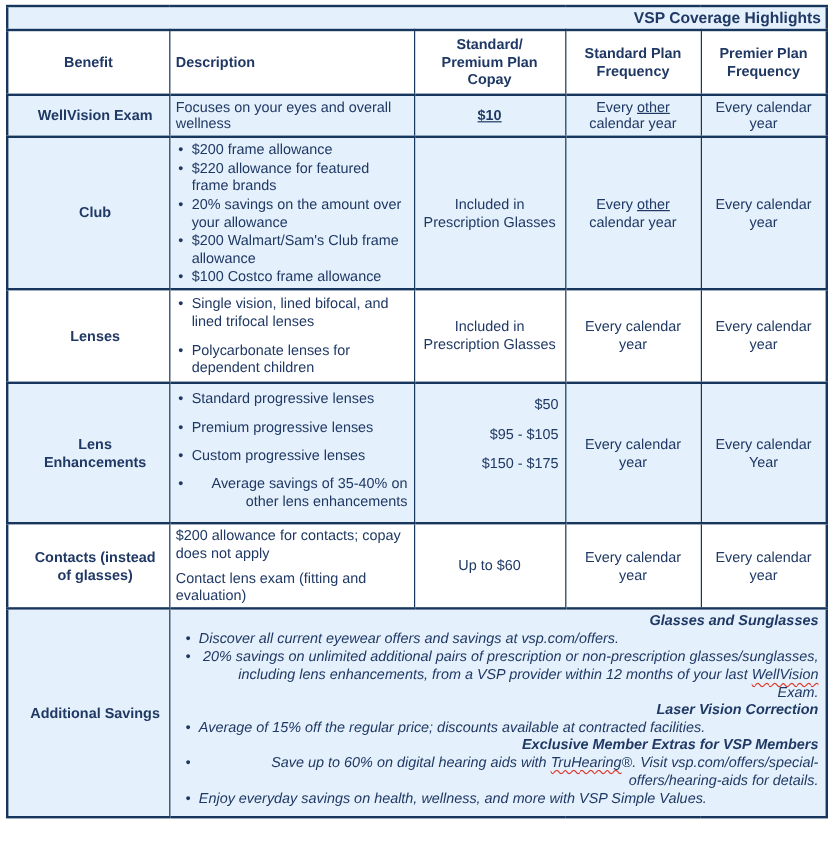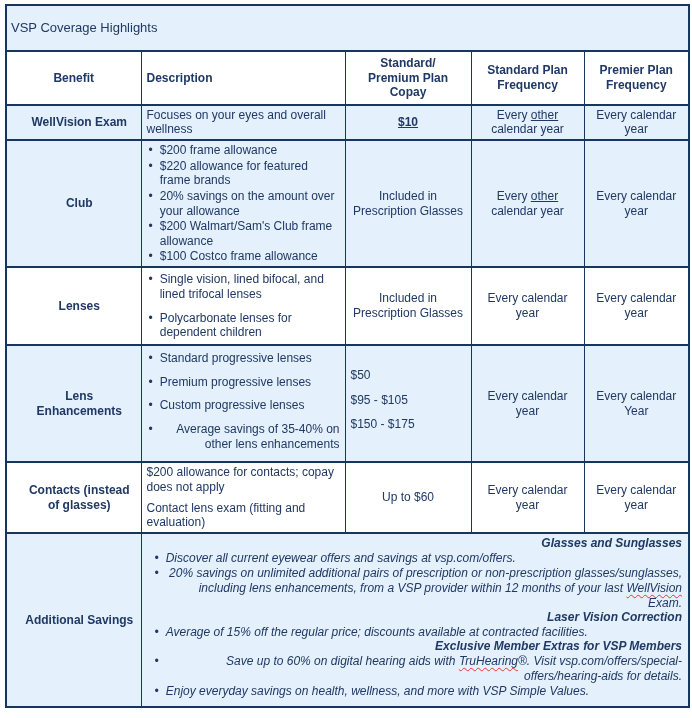--- a/index.html
+++ b/index.html
@@ -22,21 +22,21 @@
   td {
     border: 1px solid #17365d;
     border-top-width: 2px;
     border-bottom-width: 2px;
     padding: 2px 5px;
     vertical-align: middle;
     overflow: hidden;
   }
   .blue { background: #e4f0fb; }
   tr.title-row { height: 18px; }
-  .title-cell { font-weight: normal; font-size: 13px; text-align: left; padding: 14px 4px; }
+  .title-cell { font-weight: bold; font-size: 13px; text-align: right; padding: 1px 4px; }
   tr.header-row { height: 54px; }
   .hdr { font-weight: bold; text-align: center; }
   .hdr-left { text-align: left; }
   .hdr .hline { display: block; }
   .benefit { font-weight: bold; text-align: center; padding-left: 16px; }
   .center { text-align: center; }
   .bold { font-weight: bold; text-decoration: underline; }
   .u { text-decoration: underline; }
   .wavy {
     text-decoration-line: underline;
@@ -45,21 +45,21 @@
     text-decoration-thickness: 1px;
     text-underline-offset: 2px;
   }
   ul.blist { list-style: none; margin: 0; padding: 0; }
   ul.blist li { display: flex; gap: 7px; margin: 0 0 1px 2px; }
   ul.blist li::before { content: "\2022"; flex: 0 0 auto; }
   ul.blist li:last-child { margin-bottom: 0; }
   ul.gap9 li { margin-bottom: 9px; }
   ul.gap9 li:last-child { margin-bottom: 0; }
   .vtop { vertical-align: top; padding-top: 5px; text-align: right; }
-  .copay-stack { vertical-align: top; padding-top: 22px; text-align: left; }
+  .copay-stack { vertical-align: top; padding-top: 10px; text-align: right; }
   .copay-stack .cv { margin-bottom: 10px; }
   .paras p { margin: 0 0 6px 0; }
   .paras p:last-child { margin-bottom: 0; }
   .addl { vertical-align: top; text-align: right; padding: 2px 6px; font-style: italic; }
   .addl .sec-h { font-weight: bold; }
   .addl ul.blist li { margin-left: 7px; }
   tr.r-well { height: 34px; }
   tr.r-presc { height: 34px; }
   tr.r-frame { height: 126px; }
   tr.r-lenses { height: 78px; }

